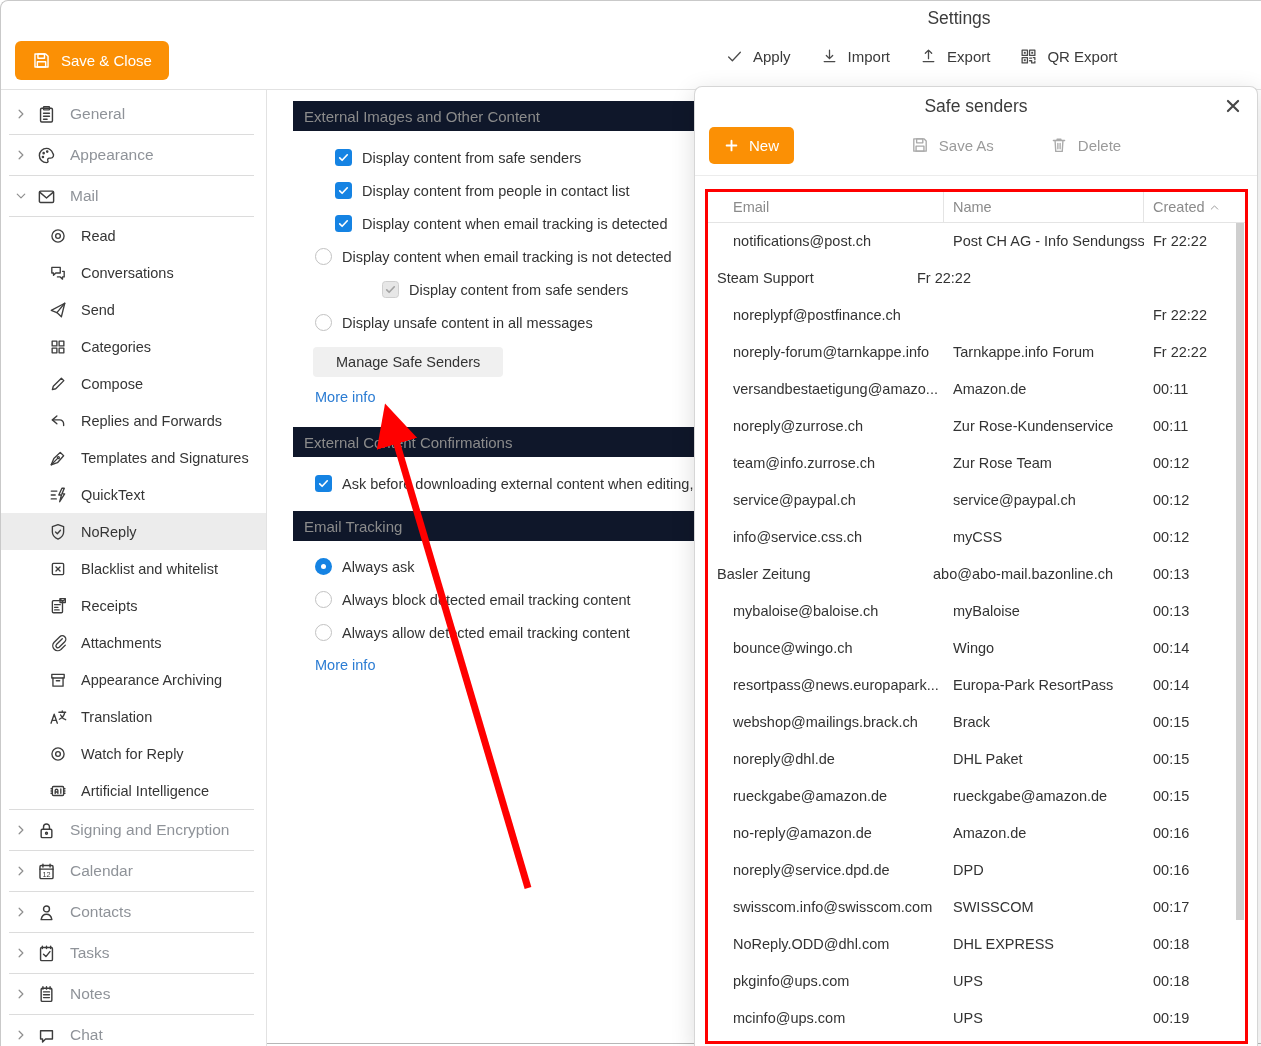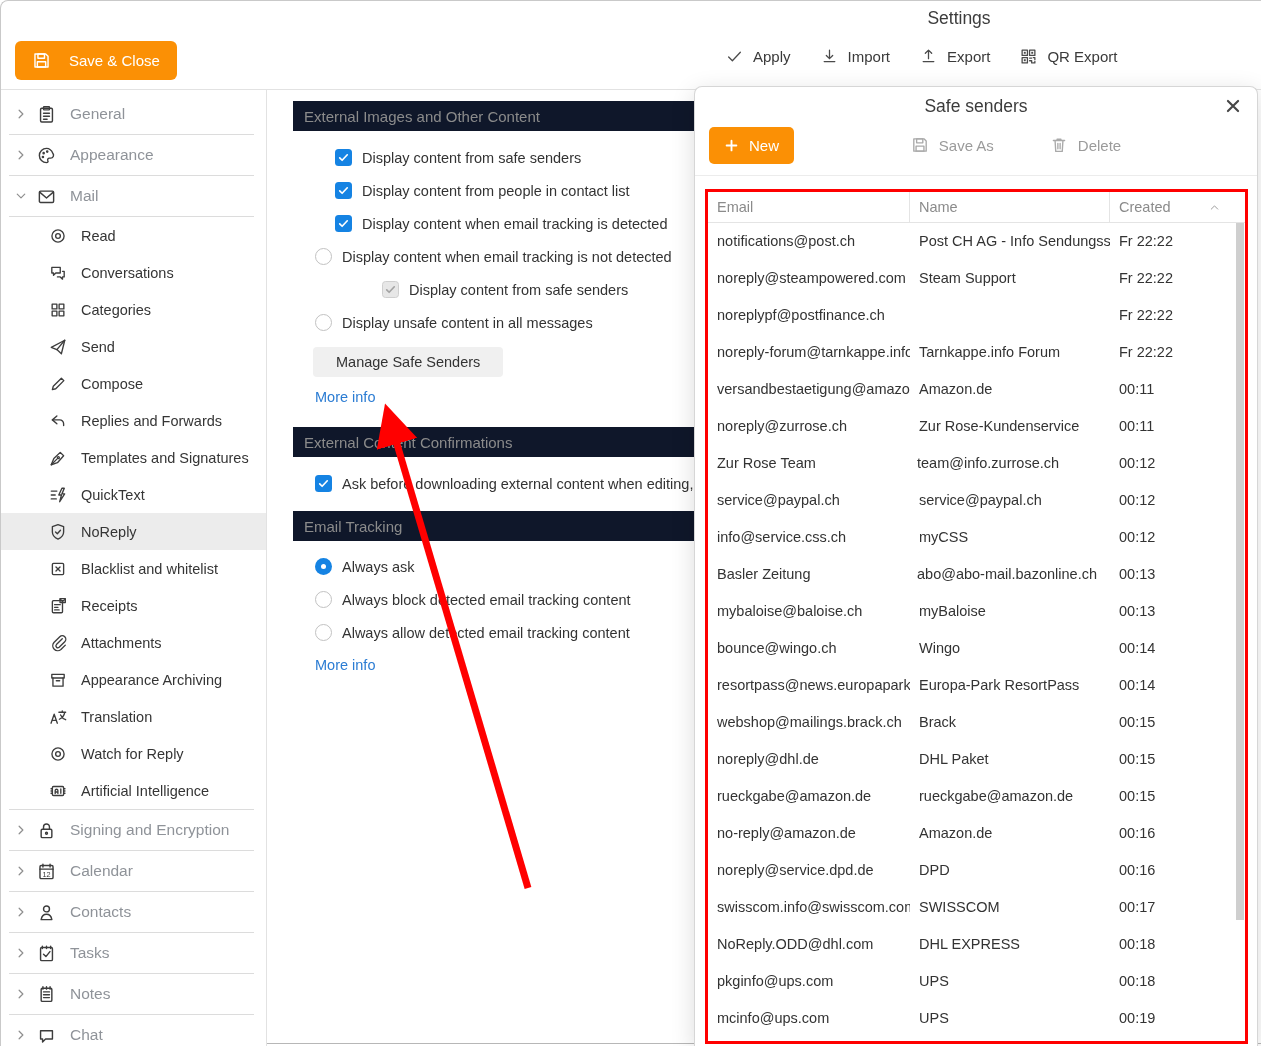--- a/index.html
+++ b/index.html
@@ -7,21 +7,21 @@
     width:1261px;height:1046px;position:relative;overflow:hidden;
     background:#fff;font-family:"Liberation Sans",sans-serif;
     -webkit-font-smoothing:antialiased;
   }
   .window{position:absolute;inset:0;border-left:1px solid #c9c9c9;border-top:1px solid #c9c9c9;border-radius:8px 0 0 0;background:#fff;}
   .icon svg{width:100%;height:100%;fill:none;stroke:currentColor;stroke-width:1.2;stroke-linecap:round;stroke-linejoin:round;display:block;}
   .icon{display:inline-block;flex:none;}
 
   
   .save-close{position:absolute;left:14px;top:40px;height:39px;padding:0 17px;background:var(--orange);
-    color:#fff;border:none;border-radius:6px;font-size:15px;display:flex;align-items:center;gap:18px;cursor:pointer;z-index:6;}
+    color:#fff;border:none;border-radius:6px;font-size:15px;display:flex;align-items:center;gap:10px;cursor:pointer;z-index:6;}
   .save-close .icon{width:19px;height:19px;color:#fff;}
   .settings-title{position:absolute;top:7px;left:698px;width:520px;text-align:center;font-size:17.5px;color:#3c3c3c;z-index:6;}
   .toolbar{position:absolute;top:47px;left:725px;display:flex;gap:30px;z-index:6;}
   .tool-btn{display:flex;align-items:center;gap:10px;font-size:15px;color:#3a3a3a;cursor:pointer;}
   .tool-btn .icon{width:17px;height:17px;color:#4a4a4a;}
   .top-divider{position:absolute;top:88px;left:0;right:0;height:1px;background:#e2e2e2;z-index:5;}
   .bottom-line{position:absolute;left:0;right:0;bottom:2px;height:1px;background:#b7b7b7;z-index:5;}
 
   
   .sidebar{position:absolute;top:89px;left:0;width:266px;bottom:0;border-right:1px solid #e2e2e2;
@@ -78,21 +78,21 @@
   .new-btn .icon svg{stroke-width:2;}
   .dlg-actions{position:absolute;top:49px;left:120px;right:40px;display:flex;justify-content:center;gap:56px;}
   .dlg-action{display:flex;align-items:center;gap:10px;font-size:15px;color:#9b9b9b;cursor:default;}
   .dlg-action .icon{width:18px;height:18px;color:#a9a9a9;}
   .dlg-div{position:absolute;top:88px;left:0;right:0;height:1px;background:#ececec;}
 
   .table-wrap{position:absolute;left:10px;top:102px;width:543px;height:855px;
     border:3px solid var(--red);box-sizing:border-box;background:#fff;}
   .t-head{display:flex;height:30px;border-bottom:1px solid #e4e4e4;align-items:stretch;color:#8b8b8b;font-size:14.5px;}
   .t-col{padding-left:9px;box-sizing:border-box;display:flex;align-items:center;overflow:hidden;white-space:nowrap;}
-  .c-email{width:202px;}
+  .c-email{width:220px;margin-left:16px;}
   .c-name{width:200px;}
   .c-created{flex:1;}
   .t-head .c-email,.t-head .c-name{border-right:1px solid #e4e4e4;}
   .sort-icon{width:13px;height:13px;color:#9a9a9a;margin-left:auto;margin-right:24px;}
   .t-body{position:absolute;top:30px;left:0;right:0;bottom:0;overflow:hidden;}
   .t-row{display:flex;height:37px;font-size:14.5px;color:#333;cursor:pointer;}
   .scroll-thumb{position:absolute;right:1px;top:31px;width:8px;height:697px;background:#cfcfcf;cursor:pointer;}
 
   .arrow-overlay{position:absolute;inset:0;z-index:40;pointer-events:none;}
 </style>
@@ -220,36 +220,36 @@
           <svg viewBox="0 0 16 16">
             <path d="M2.5 3h7.5v5H6l-2 2V8H2.5z"></path>
             <path d="M12 6.5h1.5v5H12v2l-2-2H7.5"></path>
           </svg>
         </span>
         <span class="slabel">Conversations</span>
       </div>
       <div class="side-item sub">
         <span class="sicon icon">
           <svg viewBox="0 0 16 16">
+            <path d="M2 8.3L14 2l-3 12-4-3.7z"></path>
+            <path d="M7 10.3L14 2"></path>
+          </svg>
+        </span>
+        <span class="slabel">Send</span>
+      </div>
+      <div class="side-item sub">
+        <span class="sicon icon">
+          <svg viewBox="0 0 16 16">
             <rect x="2.8" y="2.8" width="4.2" height="4.2"></rect>
             <rect x="9" y="2.8" width="4.2" height="4.2"></rect>
             <rect x="2.8" y="9" width="4.2" height="4.2"></rect>
             <rect x="9" y="9" width="4.2" height="4.2"></rect>
           </svg>
         </span>
         <span class="slabel">Categories</span>
-      </div>
-      <div class="side-item sub">
-        <span class="sicon icon">
-          <svg viewBox="0 0 16 16">
-            <path d="M2 8.3L14 2l-3 12-4-3.7z"></path>
-            <path d="M7 10.3L14 2"></path>
-          </svg>
-        </span>
-        <span class="slabel">Send</span>
       </div>
       <div class="side-item sub">
         <span class="sicon icon">
           <svg viewBox="0 0 16 16">
             <path d="M3 13l.8-3L11 2.8l2.2 2.2L6 12.2 3 13z"></path>
           </svg>
         </span>
         <span class="slabel">Compose</span>
       </div>
       <div class="side-item sub">
@@ -589,21 +589,20 @@
             </span>
         </div>
       </div>
       <div class="t-body" id="table-body">
           <div class="t-row">
             <div class="t-col c-email">notifications@post.ch</div>
     <div class="t-col c-name">Post CH AG - Info Sendungss...</div>
     <div class="t-col c-created">Fr 22:22</div>
           </div>
           <div class="t-row">
-            <div class="t-col c-email">noreply@steampowered.com</div>
     <div class="t-col c-name">Steam Support</div>
     <div class="t-col c-created">Fr 22:22</div>
           </div>
           <div class="t-row">
             <div class="t-col c-email">noreplypf@postfinance.ch</div>
     <div class="t-col c-name"></div>
     <div class="t-col c-created">Fr 22:22</div>
           </div>
           <div class="t-row">
             <div class="t-col c-email">noreply-forum@tarnkappe.info</div>
@@ -614,22 +613,22 @@
             <div class="t-col c-email">versandbestaetigung@amazo...</div>
     <div class="t-col c-name">Amazon.de</div>
     <div class="t-col c-created">00:11</div>
           </div>
           <div class="t-row">
             <div class="t-col c-email">noreply@zurrose.ch</div>
     <div class="t-col c-name">Zur Rose-Kundenservice</div>
     <div class="t-col c-created">00:11</div>
           </div>
           <div class="t-row">
-            <div class="t-col c-name">Zur Rose Team</div>
-    <div class="t-col c-email">team@info.zurrose.ch</div>
+            <div class="t-col c-email">team@info.zurrose.ch</div>
+    <div class="t-col c-name">Zur Rose Team</div>
     <div class="t-col c-created">00:12</div>
           </div>
           <div class="t-row">
             <div class="t-col c-email">service@paypal.ch</div>
     <div class="t-col c-name">service@paypal.ch</div>
     <div class="t-col c-created">00:12</div>
           </div>
           <div class="t-row">
             <div class="t-col c-email">info@service.css.ch</div>
     <div class="t-col c-name">myCSS</div>

